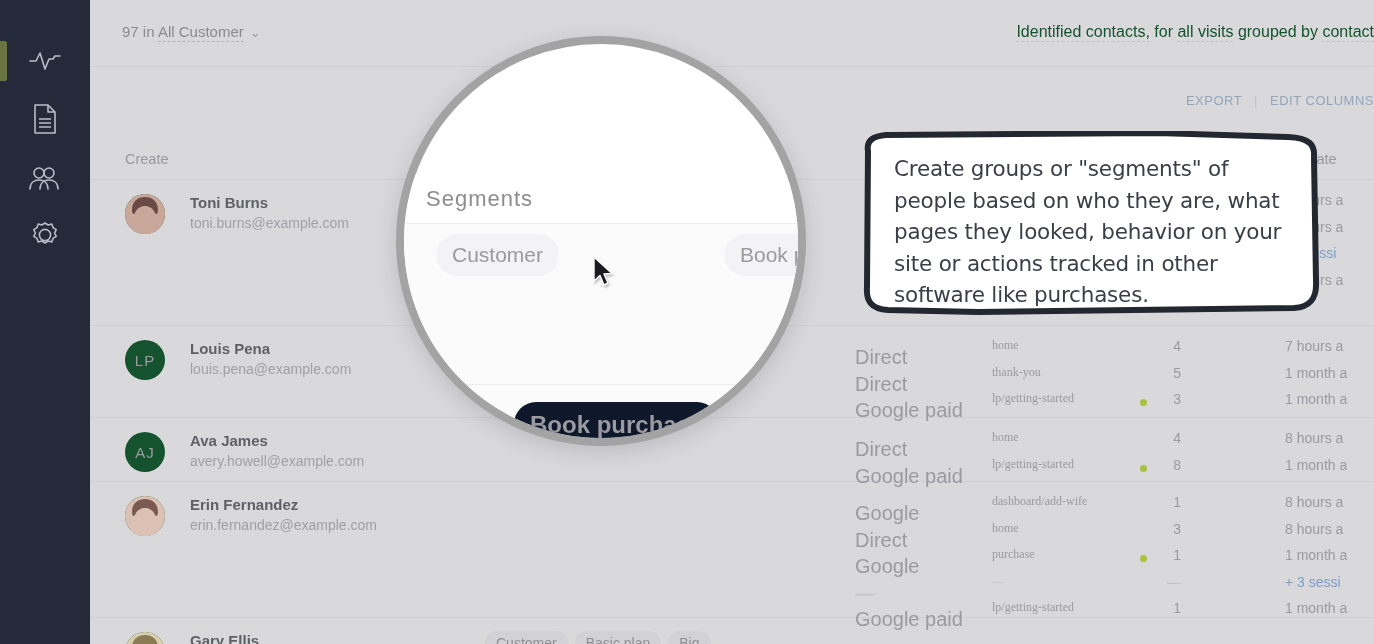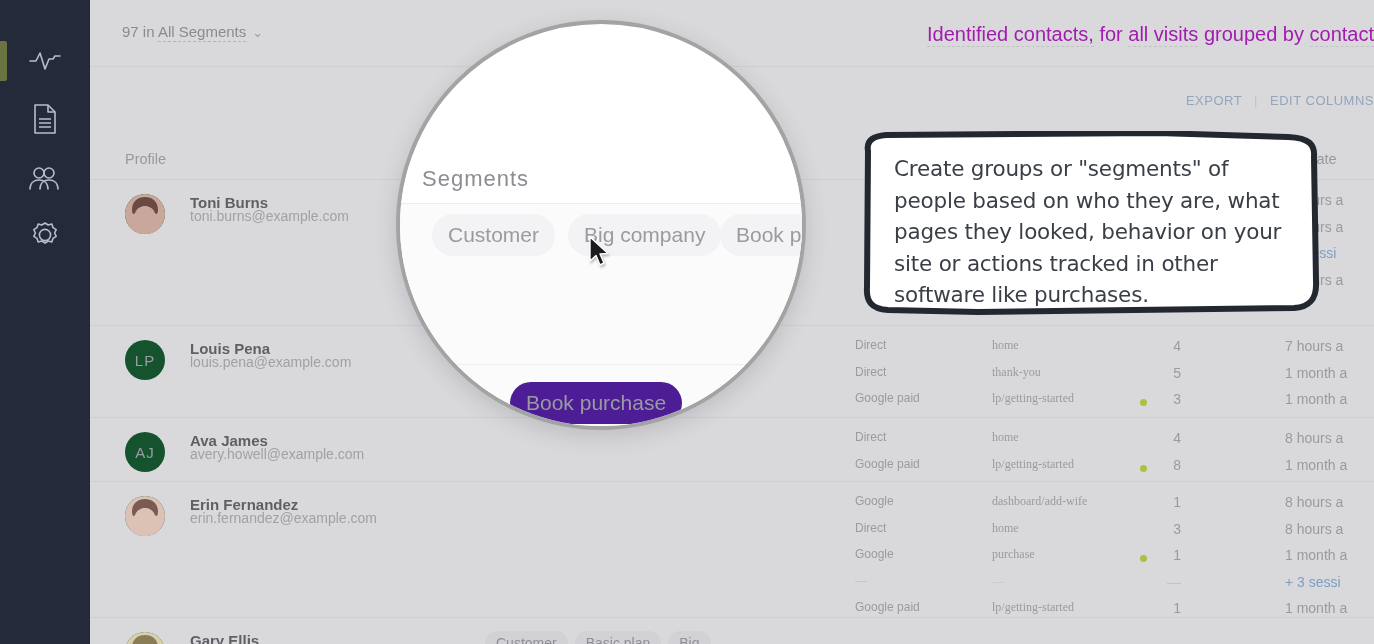--- a/index.html
+++ b/index.html
@@ -46,21 +46,21 @@
     position: absolute; left: 32px; top: 23px;
     font-size: 15px; color: #8a8a90; white-space: nowrap;
   }
   #segcount .num { color: #8a8a90; }
   .dashed {
     border-bottom: 1px dashed #b4b4ba; padding-bottom: 1px;
   }
   #chev { display: inline-block; margin-left: 6px; color: #9a9aa0; font-size: 13px; }
   #filterline {
     position: absolute; right: 0px; top: 23px;
-    font-size: 20px; color: #a21caf; white-space: nowrap;
+    font-size: 16px; color: #14532d; white-space: nowrap;
   }
   #filterline .dashed { border-bottom-color: #c2c2c8; }
 
   
   #actions {
     position: absolute; right: 0px; top: 93px;
     font-size: 13px; letter-spacing: .5px; color: #93a6bb; white-space: nowrap;
   }
   #actions .sep { color: #bcc3cc; margin: 0 12px; }
   #actions span.act { cursor: pointer; }
@@ -92,48 +92,48 @@
   }
   .avatar .initials {
     font-size: 15px; color: #9b9ba1; letter-spacing: 1px;
   }
   .avatar .photo { width: 100%; height: 100%; display: block; }
   .pname {
     position: absolute; left: 100px; top: 14px;
     font-size: 15px; font-weight: bold; color: #5f5f66;
   }
   .pmail {
-    position: absolute; left: 100px; top: 28px;
+    position: absolute; left: 100px; top: 35px;
     font-size: 14px; color: #a0a0a6;
   }
   .tags { position: absolute; left: 395px; top: 13px; white-space: nowrap; }
   .tag {
     display: inline-block;
     background: #d2d2d6; border-radius: 12px;
     padding: 4px 11px; margin-right: 7px;
     font-size: 14px; color: #8e8e95;
   }
   .visits { position: absolute; left: 765px; top: 12px; }
   .vrow { position: relative; height: 26.5px; }
-  .vsrc { position: absolute; left: 0; top: 0; font-size: 12px; color: #9a9aa0; white-space: nowrap; }
+  .vsrc { position: absolute; left: 0; top: 8px; font-size: 20px; color: #9a9aa0; white-space: nowrap; }
   .vpage { position: absolute; left: 137px; top: 0; font-size: 12px; color: #9a9aa0; white-space: nowrap; font-family: Liberation Serif, serif; }
   .vcount { position: absolute; left: 300px; top: 0; width: 26px; text-align: right; font-size: 14px; color: #9a9aa0; }
   .vdot {
     position: absolute; left: 285px; top: 8px;
     width: 7px; height: 7px; border-radius: 50%; background: #a9c241;
   }
   .vdate { position: absolute; left: 430px; top: 0; font-size: 14px; color: #9a9aa0; white-space: nowrap; }
   .vdate.link { color: #7d9ec4; }
   .vsep .vsrc, .vsep .vpage, .vsep .vcount, .vsep .vdate { color: #c2c2c8; }
 
   
   #magnifier {
-    position: absolute; left: 396px; top: 20px;
+    position: absolute; left: 396px; top: 36px;
     width: 410px; height: 410px; border-radius: 50%;
-    border: 4px solid #a3a3a3;
+    border: 8px solid #a3a3a3;
     background: #ffffff;
     overflow: hidden;
     box-shadow: 0 6px 22px rgba(60,60,70,.18);
   }
   #mag-inner { position: absolute; left: 0; top: 0; width: 410px; height: 410px; }
   #mag-head {
     position: absolute; left: 0; top: 130px; width: 410px; height: 50px;
     background: #ffffff; border-bottom: 1px solid #ededef;
   }
   #mag-title {
@@ -151,22 +151,22 @@
   }
   #mtag-0 { left: 32px; }
   #mtag-1 { left: 168px; }
   #mtag-2 { left: 320px; }
   #mag-row2 {
     position: absolute; left: 0; top: 340px; width: 410px; height: 70px;
     background: #fbfbfc; border-top: 1px solid #ededef;
   }
   .mtag2 {
     position: absolute; top: 358px;
-    background: #4c1d95; border-radius: 22px;
-    padding: 9px 16px; font-size: 21px; color: #9a9aa0; white-space: nowrap;
+    background: #0f172a; border-radius: 22px;
+    padding: 9px 16px; font-size: 24px; color: #9a9aa0; white-space: nowrap; font-weight: bold;
   }
   #mtag2-0 { left: -60px; }
   #mtag2-1 { left: 110px; }
   #mag-cursor {
     position: absolute; left: 188px; top: 212px;
     width: 24px; height: 32px;
     filter: drop-shadow(1px 2px 1px rgba(0,0,0,.25));
   }
 
   
@@ -230,39 +230,39 @@
       </span>
     </div>
   </div>
 
   <div id="main">
 
     <div id="topbar">
       <div id="segcount">
         <span class="num">97</span>
         <span>in</span>
-        <span class="dashed">All Segments</span><span id="chev">⌄</span>
+        <span class="dashed">All Customer</span><span id="chev">⌄</span>
       </div>
 
       <div id="filterline">
         <span class="dashed">Identified contacts,</span>
         <span>for</span>
         <span class="dashed">all visits</span>
         <span>grouped by</span>
         <span class="dashed">contact</span>
       </div>
     </div>
 
     <div id="actions" style="color: rgb(147, 166, 187);">
       <span class="act">EXPORT</span><span class="sep">|</span><span class="act">EDIT COLUMNS</span>
     </div>
 
     <div id="table">
       <div class="thead">
-        <div class="th" id="th-profile">Profile</div>
+        <div class="th" id="th-profile">Create</div>
         <div class="th" id="th-date">Date</div>
       </div>
       <div id="rows">
           <div class="row" style="height: 146px;">
             <div class="avatar">
               <svg class="photo" viewBox="0 0 40 40">
                 <rect width="40" height="40" fill="#c9a79b"></rect>
                 <circle cx="20" cy="17" r="9" fill="#c9a79b"></circle>
                 <path d="M4 40 c0-10 7-15 16-15 s16 5 16 15 z" fill="#c9a79b"></path>
                 <path d="M7 16 c0-9 6-13 13-13 s13 4 13 13 c0 4-2 5-3 3 c-2-5-6-7-10-7 s-8 2-10 7 c-1 2-3 1-3-3 z" fill="#6b4a45"></path>
@@ -408,21 +408,20 @@
     </div>
 
   </div>
 
   <div id="magnifier">
     <div id="mag-inner">
       <div id="mag-head"></div>
       <div id="mag-title">Segments</div>
       <div id="mag-tagrow"></div>
       <div class="mtag" id="mtag-0">Customer</div>
-      <div class="mtag" id="mtag-1">Big company</div>
       <div class="mtag" id="mtag-2">Book purc</div>
       <div id="mag-row2"></div>
       <div class="mtag2" id="mtag2-0">mer</div>
       <div class="mtag2" id="mtag2-1">Book purchase</div>
       <div id="mag-cursor">
         <svg width="24" height="32" viewBox="0 0 24 32">
           <path d="M2 1 L2 25 L8 19.5 L12 29 L16 27 L12 18 L20 17.5 Z" fill="#1b1b1f" stroke="#ffffff" stroke-width="1.4" stroke-linejoin="round"></path>
         </svg>
       </div>
     </div>

